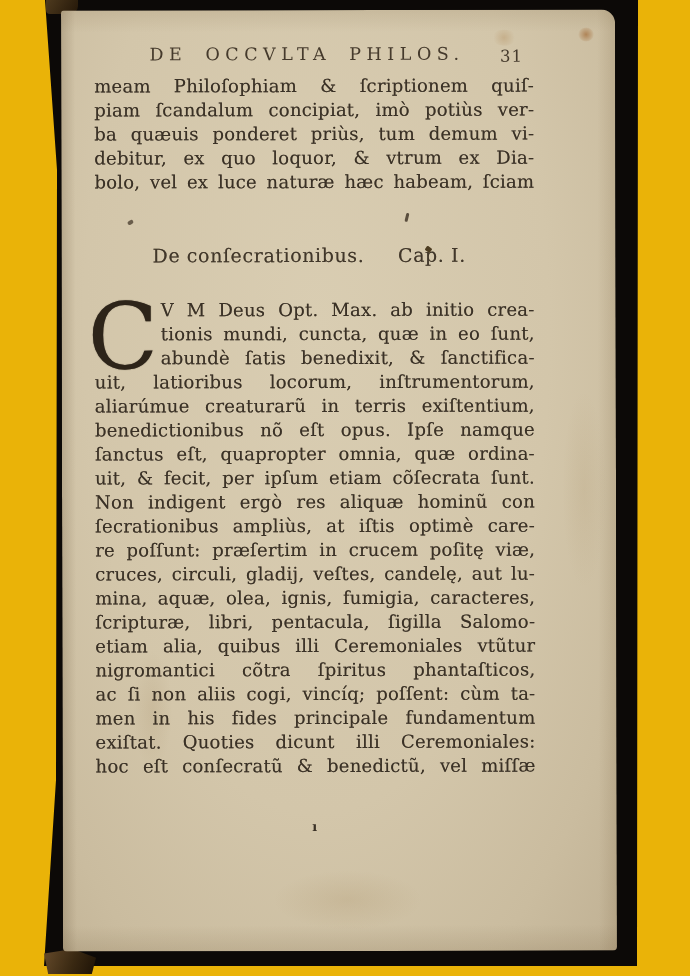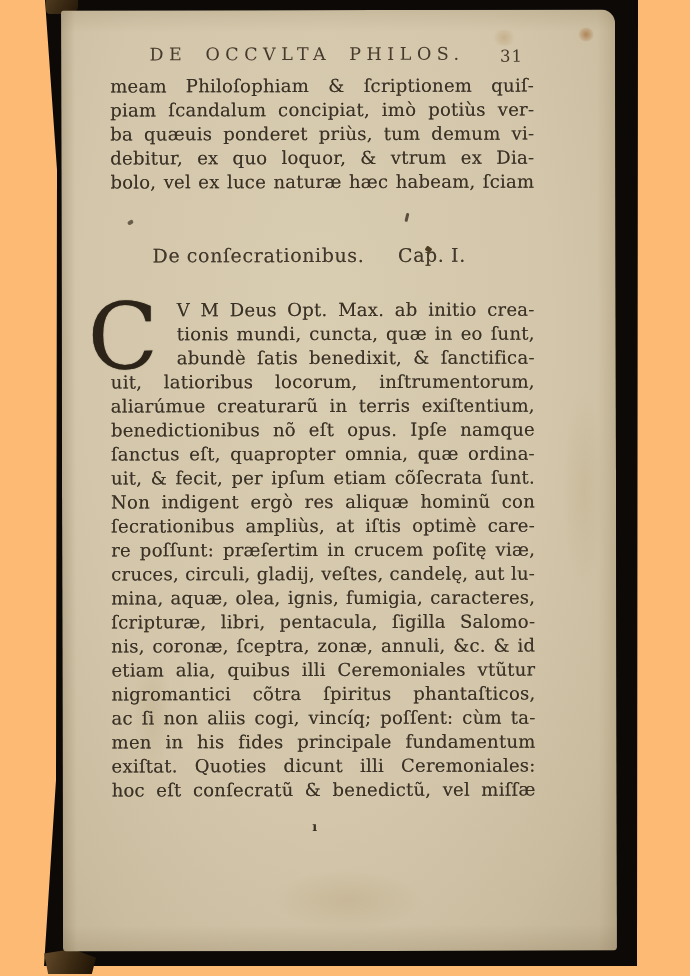--- a/index.html
+++ b/index.html
@@ -1,18 +1,18 @@
 <!DOCTYPE html>
 <html><head>
 <meta charset="utf-8">
 <style>
   html,body{margin:0;padding:0;}
   .canvas{
     position:relative;width:690px;height:976px;
-    background:#fdba74;overflow:hidden;
+    background:#eab308;overflow:hidden;
     font-family:"DejaVu Serif","Liberation Serif",serif;
   }
   
   .backdrop{
     position:absolute;left:0;top:0;width:690px;height:976px;
     background:#0c0907;
     clip-path:polygon(45px 0px,638px 0px,637px 966px,44px 966px,56px 780px,57px 170px);
   }
   .corner-chip{
     position:absolute;left:46px;top:0;width:32px;height:14px;
@@ -55,21 +55,20 @@
     font-size:16.5px;color:#453a2c;letter-spacing:1px;
   }
   .textblock{position:absolute;left:33px;width:440px;}
   .para1{top:64px;}
   .para2{top:288px;}
   .line{
     height:24px;line-height:24px;font-size:18px;letter-spacing:.25px;
     text-align:justify;text-align-last:justify;
     white-space:nowrap;overflow:visible;
     text-shadow:0 0 .5px rgba(52,42,30,.55);
-    margin-left:16px;
   }
   .line.short{text-align-last:left;}
   .line.indent{padding-left:66px;}
   .chapter-heading{
     position:absolute;left:33px;top:234px;width:440px;height:26px;
     font-size:19px;letter-spacing:.6px;
     color:#41372a;white-space:nowrap;
     text-shadow:0 0 .5px rgba(52,42,30,.5);
   }
   .chapter-heading .htitle{margin-left:58px;}
@@ -130,21 +129,20 @@
       <div class="line">aliarúmue creaturarũ in terris exiſtentium,</div>
       <div class="line">benedictionibus nõ eſt opus.  Ipſe namque</div>
       <div class="line">ſanctus eſt, quapropter omnia, quæ ordina-</div>
       <div class="line">uit, &amp; fecit, per ipſum etiam cõſecrata ſunt.</div>
       <div class="line">Non indigent ergò res aliquæ hominũ con</div>
       <div class="line">ſecrationibus ampliùs, at iſtis optimè care-</div>
       <div class="line">re poſſunt: præſertim in crucem poſitę viæ,</div>
       <div class="line">cruces, circuli, gladij, veſtes, candelę, aut lu-</div>
       <div class="line">mina, aquæ, olea, ignis, fumigia, caracteres,</div>
       <div class="line">ſcripturæ, libri, pentacula, ſigilla Salomo-</div>
-      <div class="line">nis, coronæ, ſceptra, zonæ, annuli, &amp;c. &amp; id</div>
       <div class="line">etiam alia, quibus illi Ceremoniales vtũtur</div>
       <div class="line">nigromantici cõtra ſpiritus phantaſticos,</div>
       <div class="line">ac ſi non aliis cogi, vincíq; poſſent: cùm ta-</div>
       <div class="line">men in his fides principale fundamentum</div>
       <div class="line">exiſtat.  Quoties dicunt illi Ceremoniales:</div>
       <div class="line">hoc eſt conſecratũ &amp; benedictũ, vel miſſæ</div>
     </div>
 
     <div class="sig-mark">ı</div>
   </div>

